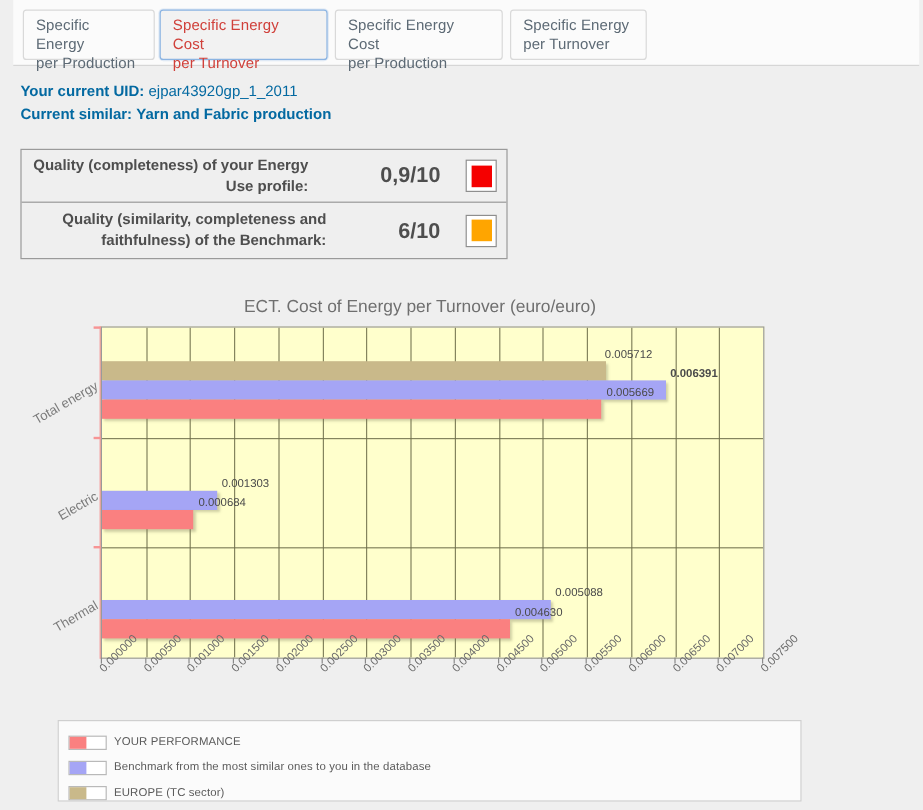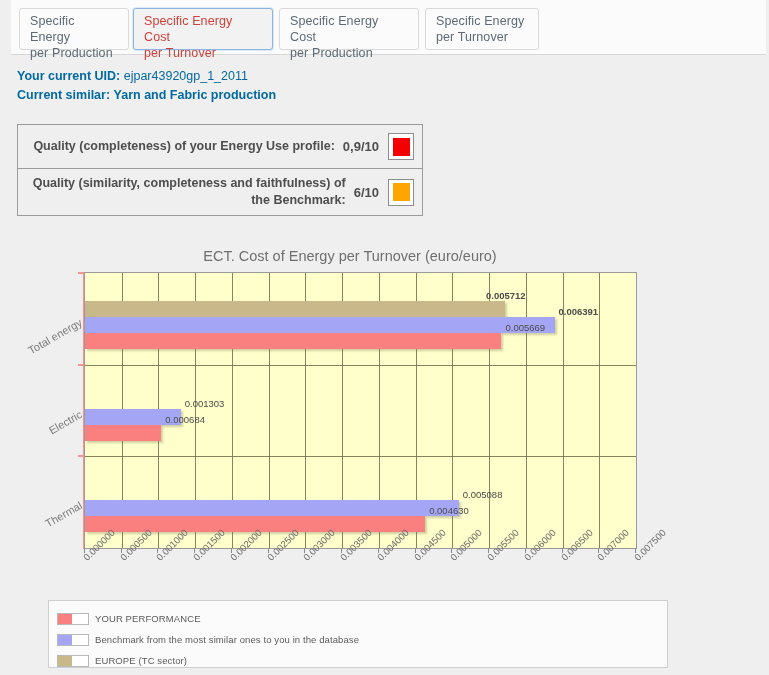--- a/index.html
+++ b/index.html
@@ -56,28 +56,29 @@
   #qualbox{
     position:absolute;left:17px;top:124px;width:406px;
     border:1px solid #9a9a9a;
     box-sizing:border-box;
     background:#efefef;
   }
   .qrow{
     display:flex;align-items:center;
     box-sizing:border-box;
     padding:6px 8px;
+    gap:12px;
   }
   .qrow.first{border-bottom:1px solid #9a9a9a;height:44px;}
   .qrow.second{height:46px;}
   .qlabel{
     flex:1;text-align:right;font-size:12.5px;color:#4e4e4e;
     padding-right:8px;line-height:17px;font-weight:bold;
   }
-  .qscore{font-size:13px;color:#4e4e4e;padding-right:9px;font-weight:bold;}
+  .qscore{font-size:18px;color:#4e4e4e;padding-right:9px;font-weight:bold;margin-left:40px;}
   .qswatch{
     width:24px;height:25px;
     border:1px solid #8e8e8e;
     background:#fff;
     display:flex;align-items:center;justify-content:center;
   }
   .qswatch i{display:block;width:17px;height:18px;}
 
   
   #chart{
@@ -193,21 +194,21 @@
       <div class="vgrid" style="left: 330.6px;"></div>
       <div class="vgrid" style="left: 367.333px;"></div>
       <div class="vgrid" style="left: 404.067px;"></div>
       <div class="vgrid" style="left: 440.8px;"></div>
       <div class="vgrid" style="left: 477.533px;"></div>
       <div class="vgrid" style="left: 514.267px;"></div>
       <div class="vgrid" style="left: 551px;"></div>
       <div class="hgrid" style="top: 91.6667px;"></div>
       <div class="hgrid" style="top: 183.333px;"></div>
       <div class="bar" style="left: 0px; top: 27.8333px; width: 419.642px; background: rgb(201, 185, 138);"></div>
-      <div class="blabel" style="left: 401px; top: 16.8333px; font-weight: bold;">0.005712</div>
+      <div class="blabel" style="left: 419px; top: 16.8333px;">0.005712</div>
       <div class="bar" style="left: 0px; top: 43.8333px; width: 469.525px; background: rgb(165, 165, 245);"></div>
       <div class="blabel" style="left: 473.525px; top: 32.8333px; font-weight: bold;">0.006391</div>
       <div class="bar" style="left: 0px; top: 135.5px; width: 95.7271px; background: rgb(165, 165, 245);"></div>
       <div class="blabel" style="left: 99.7271px; top: 124.5px;">0.001303</div>
       <div class="bar" style="left: 0px; top: 227.167px; width: 373.798px; background: rgb(165, 165, 245);"></div>
       <div class="blabel" style="left: 377.798px; top: 216.167px;">0.005088</div>
       <div class="bar" style="left: 0px; top: 59.8333px; width: 416.483px; background: rgb(250, 128, 128);"></div>
       <div class="blabel" style="left: 420.483px; top: 48.8333px;">0.005669</div>
       <div class="bar" style="left: 0px; top: 151.5px; width: 76.3319px; background: rgb(250, 128, 128);"></div>
       <div class="blabel" style="left: 80.3319px; top: 140.5px;">0.000684</div>

